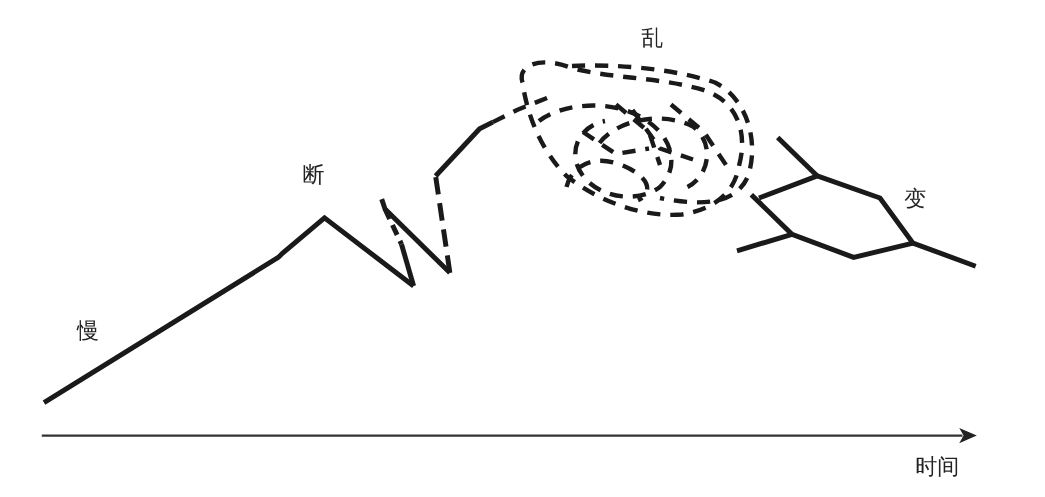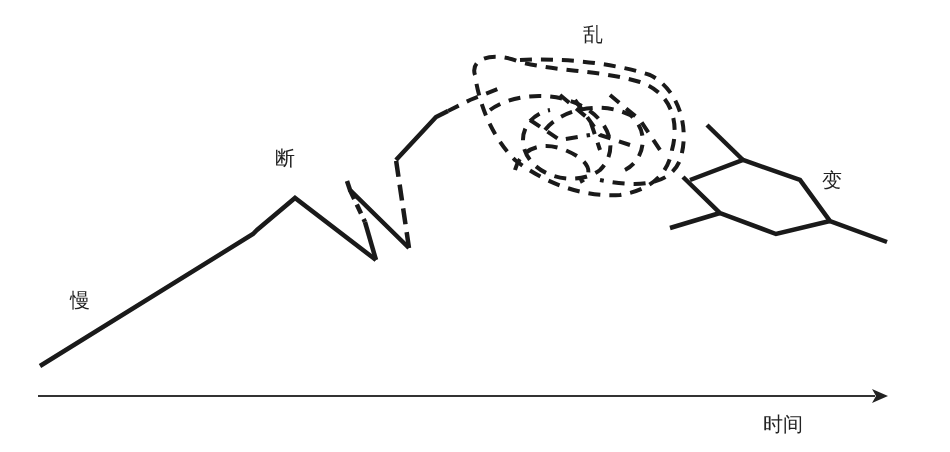--- a/index.html
+++ b/index.html
@@ -45,13 +45,13 @@
     <line x1="707" y1="125" x2="743" y2="160"></line>
     <polyline points="683,177 720,213 776,234 830,221"></polyline>
     <line x1="670" y1="228" x2="720" y2="213"></line>
   </g>
 </svg>
 
 <div class="label" style="left:70px; top:290px;">慢</div>
 <div class="label" style="left:275px; top:148px;">断</div>
 <div class="label" style="left:583px; top:24px;">乱</div>
 <div class="label" style="left:822px; top:170px;">变</div>
-<div class="label" style="left:763px; top:414px;">时间</div>
+<div class="label" style="left:832px; top:414px;">时间</div>
 
 </body></html>

